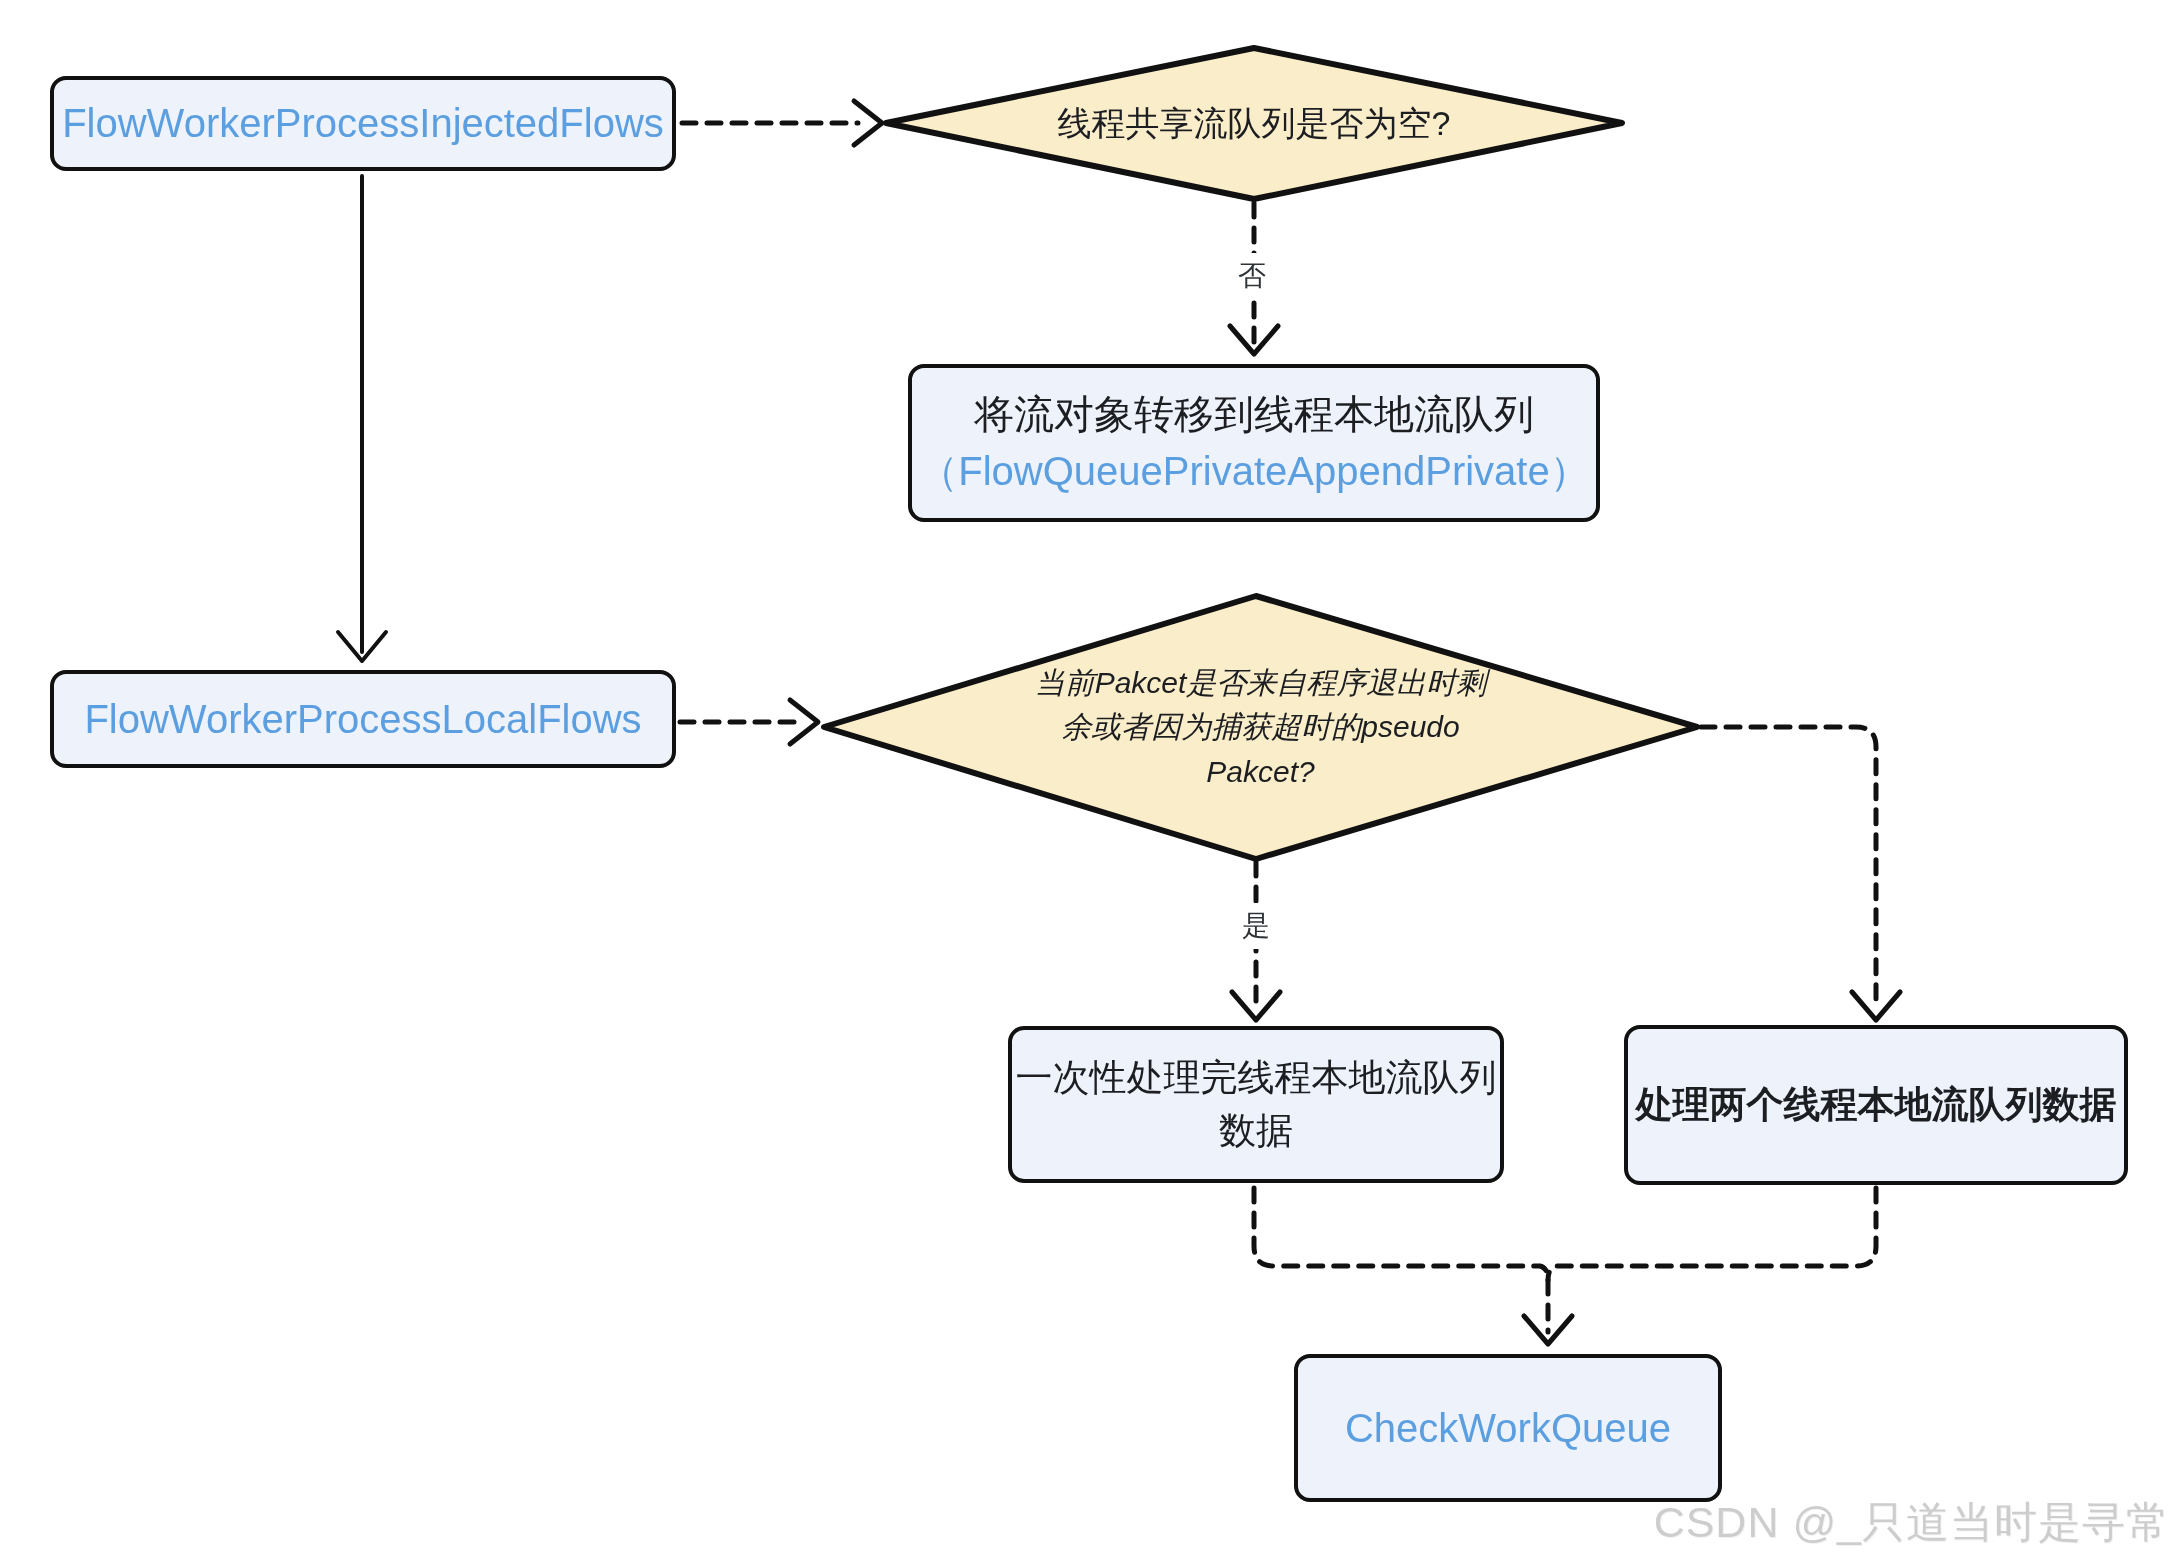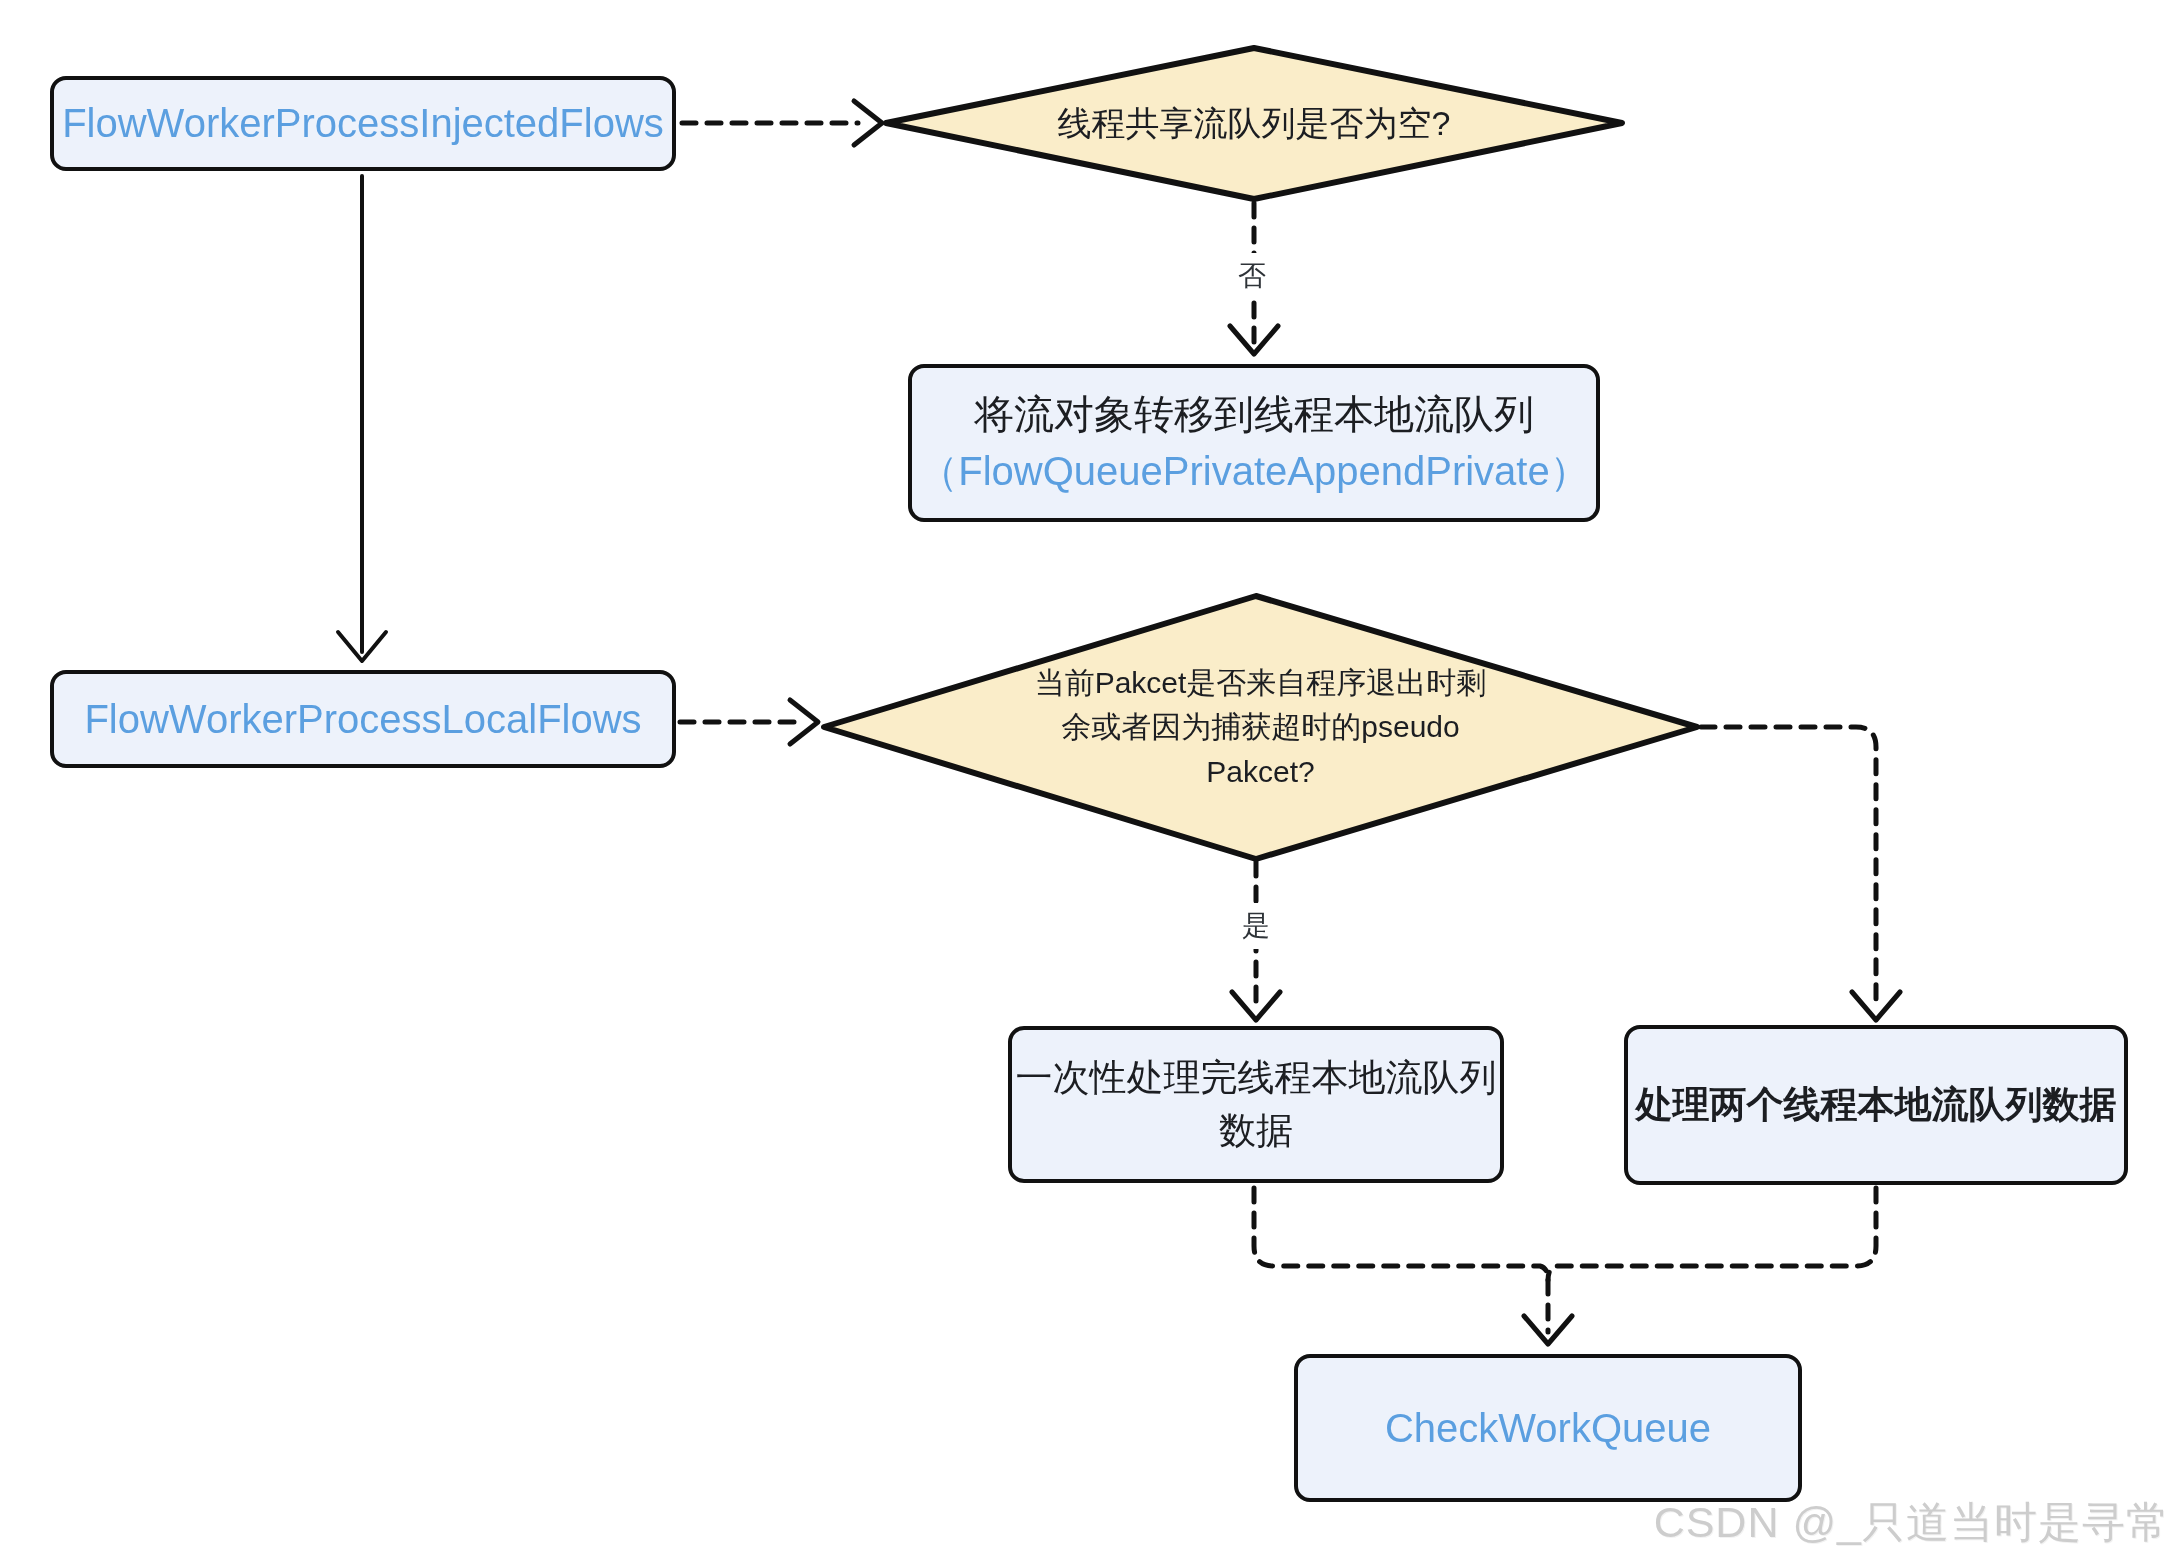--- a/index.html
+++ b/index.html
@@ -103,29 +103,29 @@
 
   <div class="node fs37 dark" style="left:1008px;top:1026px;width:496px;height:157px;">
     <span>一次性处理完线程本地流队列</span>
     <span>数据</span>
   </div>
 
   <div class="node fs37 dark" style="left:1624px;top:1025px;width:504px;height:160px;font-weight:bold;">
     <span>处理两个线程本地流队列数据</span>
   </div>
 
-  <div class="node fs40 accent" style="left:1294px;top:1354px;width:508px;height:148px;">
+  <div class="node fs40 accent" style="left:1294px;top:1354px;width:428px;height:148px;">
     <span>CheckWorkQueue</span>
   </div>
 
   <div class="diamond-label fs34" style="left:886px;top:48px;width:736px;height:151px;">
     <span>线程共享流队列是否为空?</span>
   </div>
 
-  <div class="diamond-label fs30" style="left:824px;top:596px;width:873px;height:263px;">
+  <div class="diamond-label fs30" style="left:824px;top:596px;width:873px;height:263px;font-style:italic;">
     <span>当前Pakcet是否来自程序退出时剩</span>
     <span>余或者因为捕获超时的pseudo</span>
     <span>Pakcet?</span>
   </div>
 
   <div class="edge-label" style="left:1252px;top:276px;">否</div>
   <div class="edge-label" style="left:1256px;top:926px;">是</div>
 
   <div class="watermark">CSDN @_只道当时是寻常</div>
 

